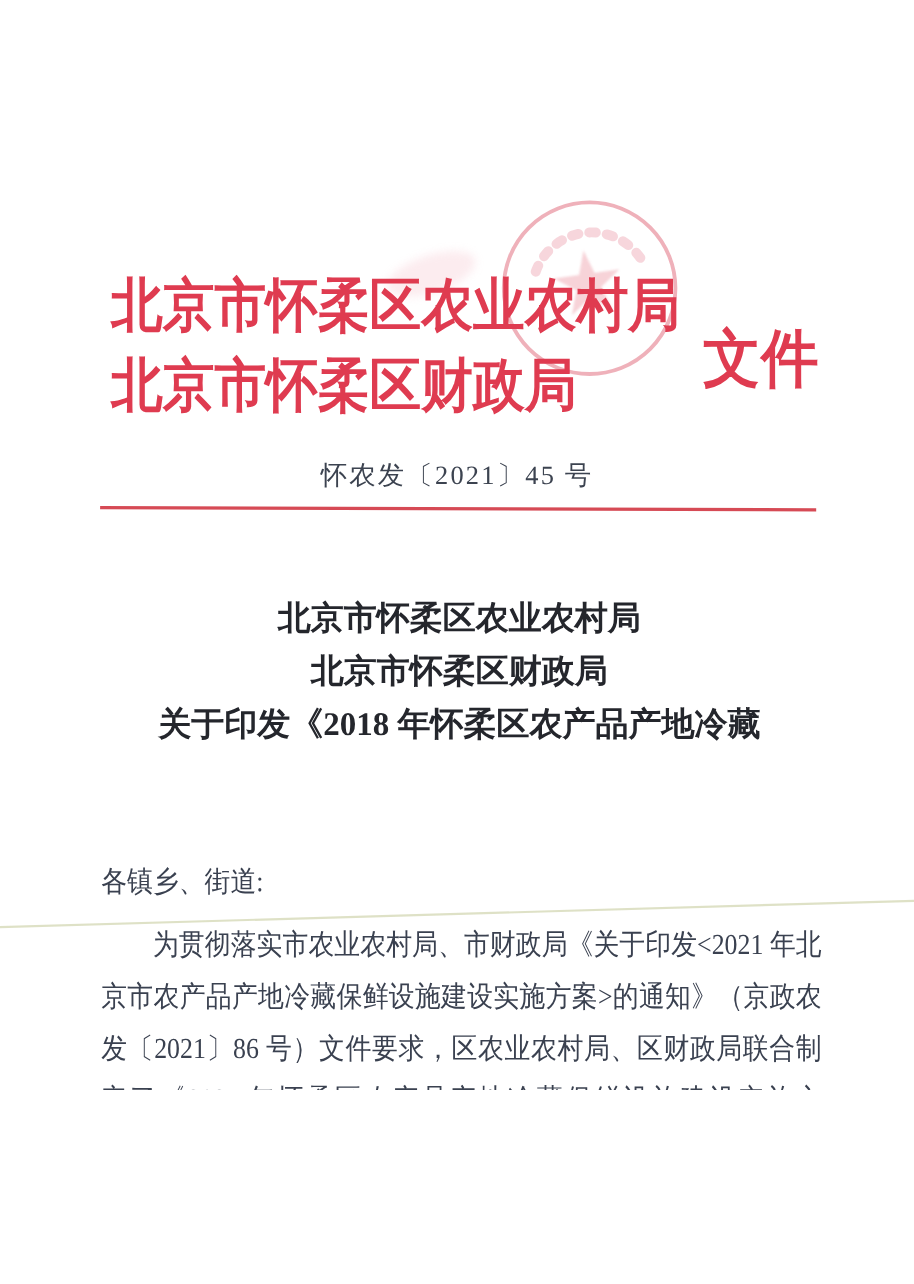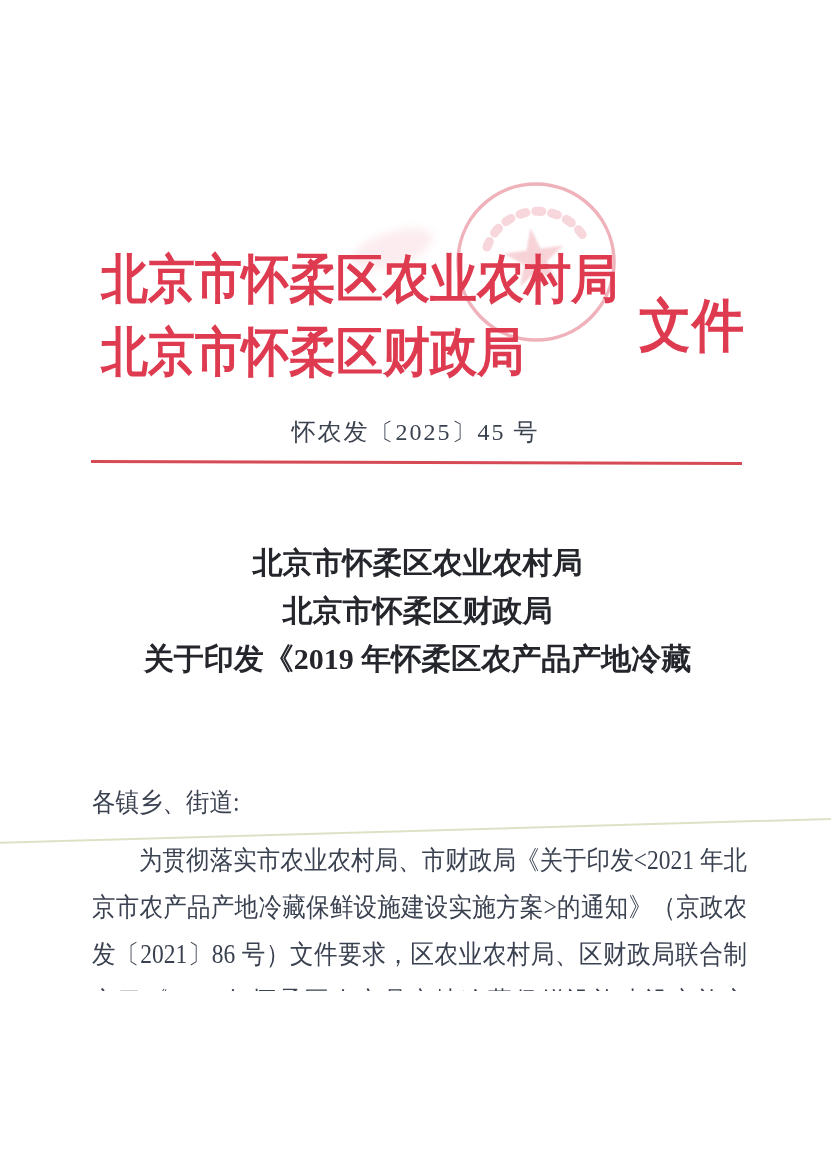--- a/index.html
+++ b/index.html
@@ -165,27 +165,27 @@
     <span class="stamp-star">★</span>
   </div>
   <div class="stamp-smudge"></div>
 
   <div class="org-block">
     <span class="org-line">北京市怀柔区农业农村局</span>
     <span class="org-line">北京市怀柔区财政局</span>
   </div>
   <div class="doc-type">文件</div>
 
-  <div class="doc-number">怀农发〔2025〕45 号</div>
+  <div class="doc-number">怀农发〔2021〕45 号</div>
   <div class="red-rule"></div>
 
   <div class="doc-title">
     <div>北京市怀柔区农业农村局</div>
     <div>北京市怀柔区财政局</div>
-    <div>关于印发《2019 年怀柔区农产品产地冷藏</div>
+    <div>关于印发《2018 年怀柔区农产品产地冷藏</div>
   </div>
 
   <div class="body-block">
     <div class="salutation">各镇乡、街道:</div>
     <div class="body-paragraph">为贯彻落实市农业农村局、市财政局《关于印发&lt;2021 年北京市农产品产地冷藏保鲜设施建设实施方案&gt;的通知》（京政农发〔2021〕86 号）文件要求，区农业农村局、区财政局联合制定了《2021 年怀柔区农产品产地冷藏保鲜设施建设实施方案》，现印发给你们，请按要求抓好落实工作。</div>
   </div>
 
   <div class="scan-line"></div>
 
   <div class="page-number">- 1 -</div>

